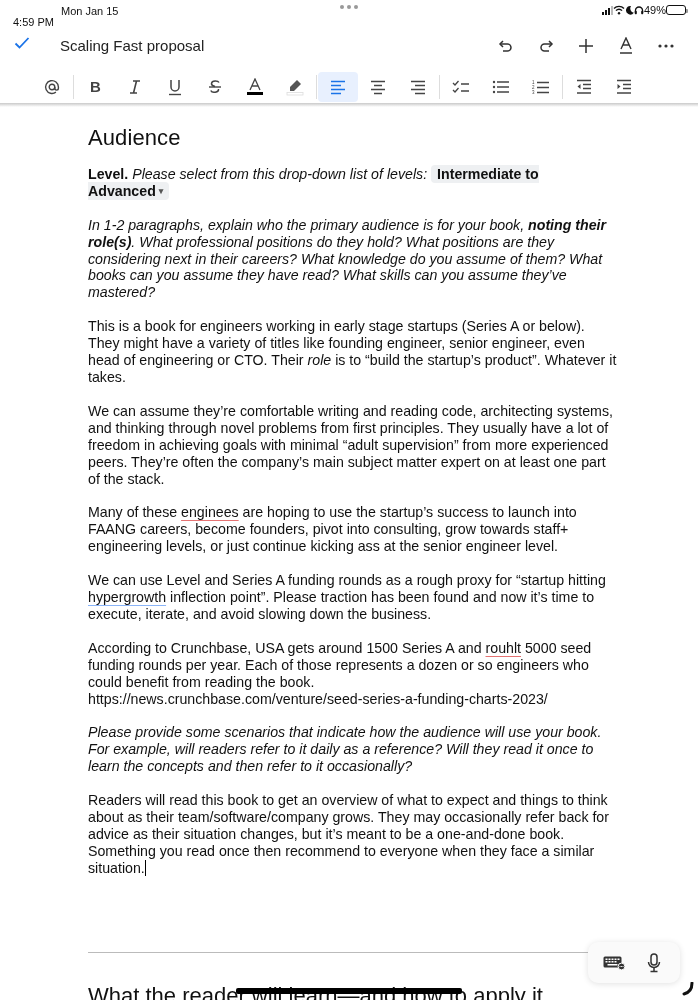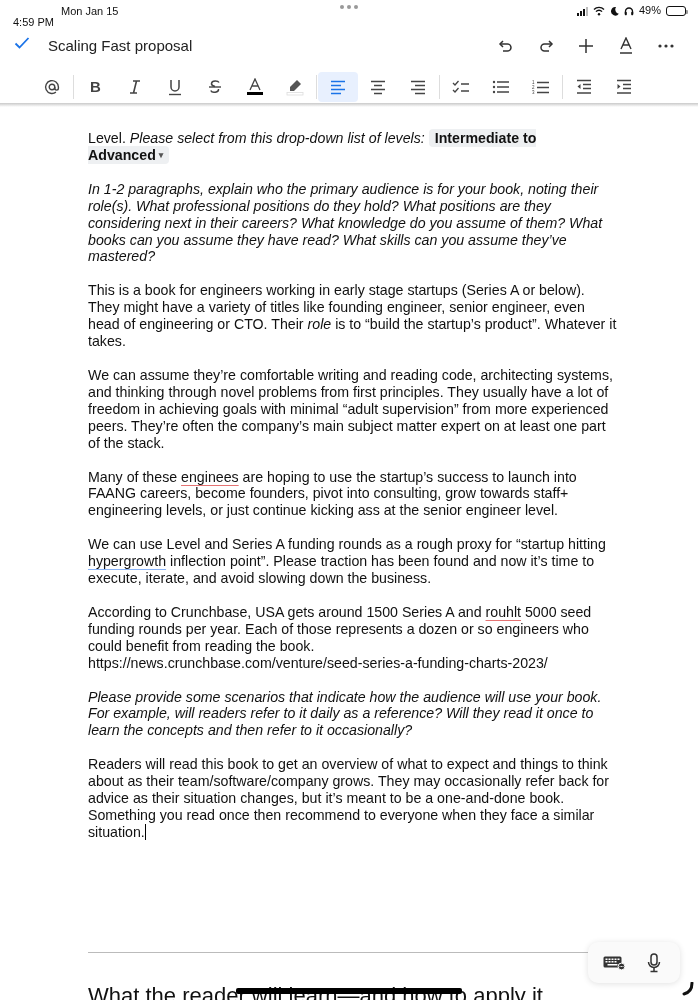--- a/index.html
+++ b/index.html
@@ -5,47 +5,47 @@
   * { box-sizing: border-box; margin: 0; padding: 0; }
   html, body { width: 698px; height: 1000px; overflow: hidden; background: #ffffff; }
   body { font-family: "Liberation Sans", sans-serif; color: #111; position: relative; }
 
   
   .statusbar { position: absolute; top: 0; left: 0; width: 698px; height: 22px; font-size: 11px; color: #111; }
   .statusbar .time { position: absolute; left: 13px; top: 16px; }
   .statusbar .date { position: absolute; left: 61px; top: 5px; }
   .statusbar .dots { position: absolute; left: 340px; top: 5px; display: flex; gap: 3px; }
   .statusbar .dots span { width: 4px; height: 4px; border-radius: 50%; background: #999; display: block; }
-  .statusbar .right { position: absolute; right: 12px; top: 4px; display: flex; align-items: flex-end; gap: 5px; }
+  .statusbar .right { position: absolute; right: 12px; top: 4px; display: flex; align-items: center; }
   .sig { display: flex; align-items: flex-end; gap: 1px; height: 9px; }
   .sig i { display: block; width: 2px; background: #111; }
   .battery { width: 20px; height: 10px; border: 1px solid #111; border-radius: 3px; position: relative; padding: 1px; }
   .battery .fill { height: 100%; background: #111; border-radius: 1px; }
   .battery::after { content: ""; position: absolute; right: -3px; top: 3px; width: 2px; height: 4px; background: #999; border-radius: 0 1px 1px 0; }
 
   
   .titlebar { position: absolute; top: 28px; left: 0; width: 698px; height: 36px; }
   .check { position: absolute; left: 14px; top: 8px; }
-  .doc-title { position: absolute; left: 48px; top: 9px; font-size: 15px; color: #222; text-align: center; }
+  .doc-title { position: absolute; left: 60px; top: 9px; font-size: 15px; color: #222; text-align: center; }
   .title-actions { position: absolute; right: 12px; top: 4px; display: flex; gap: 0; }
   .title-actions .btn { width: 40px; height: 28px; display: flex; align-items: center; justify-content: center; color: #333; font-size: 18px; cursor: pointer; }
 
   
   .toolbar { position: absolute; top: 70px; left: 0; width: 698px; height: 34px; display: flex; align-items: center; padding-left: 32px; }
   .tb { width: 40px; height: 30px; display: flex; align-items: center; justify-content: center; cursor: pointer; color: #444; font-size: 15px; }
   .tb.active { background: #e8f0fe; border-radius: 4px; }
   .sep { width: 1px; height: 24px; background: #ddd; margin: 0 1px; }
   .toolbar-shadow { position: absolute; top: 103px; left: 0; width: 698px; height: 4px; background: linear-gradient(#c9c9c9, rgba(255,255,255,0)); }
 
   
   .doc { position: absolute; top: 130px; left: 88px; width: 530px; font-size: 14.2px; line-height: 16.9px; }
   .doc h1 { font-size: 22px; font-weight: normal; margin-bottom: 19px; letter-spacing: 0.1px; }
   .doc p { margin-bottom: 17px; }
   .doc .it { font-style: italic; }
-  .doc b { font-weight: normal; }
+  .doc b { font-weight: bold; }
   .chip { background: #eef0f2; border-radius: 4px; padding: 1px 6px; font-weight: bold; font-style: normal; cursor: pointer; }
   .chip .caret { font-size: 9px; color: #555; margin-left: 3px; vertical-align: 2px; }
   .spell-red { text-decoration: underline; text-decoration-color: #e57373; text-underline-offset: 3px; }
   .spell-blue { text-decoration: underline; text-decoration-color: #8ab4f8; text-underline-offset: 3px; }
   .caret-cursor { display: inline-block; width: 1px; height: 16px; background: #000; vertical-align: -3px; }
 
   .hr { position: absolute; top: 952px; left: 88px; width: 500px; height: 1px; background: #bbb; }
   .next-heading { position: absolute; top: 983px; left: 88px; font-size: 22px; white-space: nowrap; }
   .obscure-bar { position: absolute; top: 988px; left: 236px; width: 226px; height: 6px; background: #000; border-radius: 2px; }
 
@@ -220,20 +220,21 @@
   <div class="tb">
     <svg width="16" height="16" viewBox="0 0 16 16">
         <path d="M1 1.5 H15 M7 5.5 H15 M7 9.5 H15 M1 14 H15" stroke="#444" stroke-width="1.5"></path>
         <path d="M1.5 5 L4.5 7.5 L1.5 10 Z" fill="#444"></path>
       </svg>
   </div>
 </div>
 <div class="toolbar-shadow"></div>
 
 <div class="doc">
+  <h1>Audience</h1>
 
   <p>
     <b>Level.</b>
     <span class="it">Please select from this drop-down list of levels:</span>
     <span class="chip"><span>Intermediate to Advanced</span><span class="caret">▾</span></span>
   </p>
 
   <p class="it"><span>In 1-2 paragraphs, explain who the primary audience is for your book, </span><b>noting their role(s)</b><span>. What professional positions do they hold? What positions are they considering next in their careers? What knowledge do you assume of them? What books can you assume they have read? What skills can you assume they’ve mastered?</span></p>
 
   <p><span>This is a book for engineers working in early stage startups (Series A or below). They might have a variety of titles like founding engineer, senior engineer, even head of engineering or CTO. Their </span><span class="it">role</span><span> is to “build the startup’s product”. Whatever it takes.</span></p>

